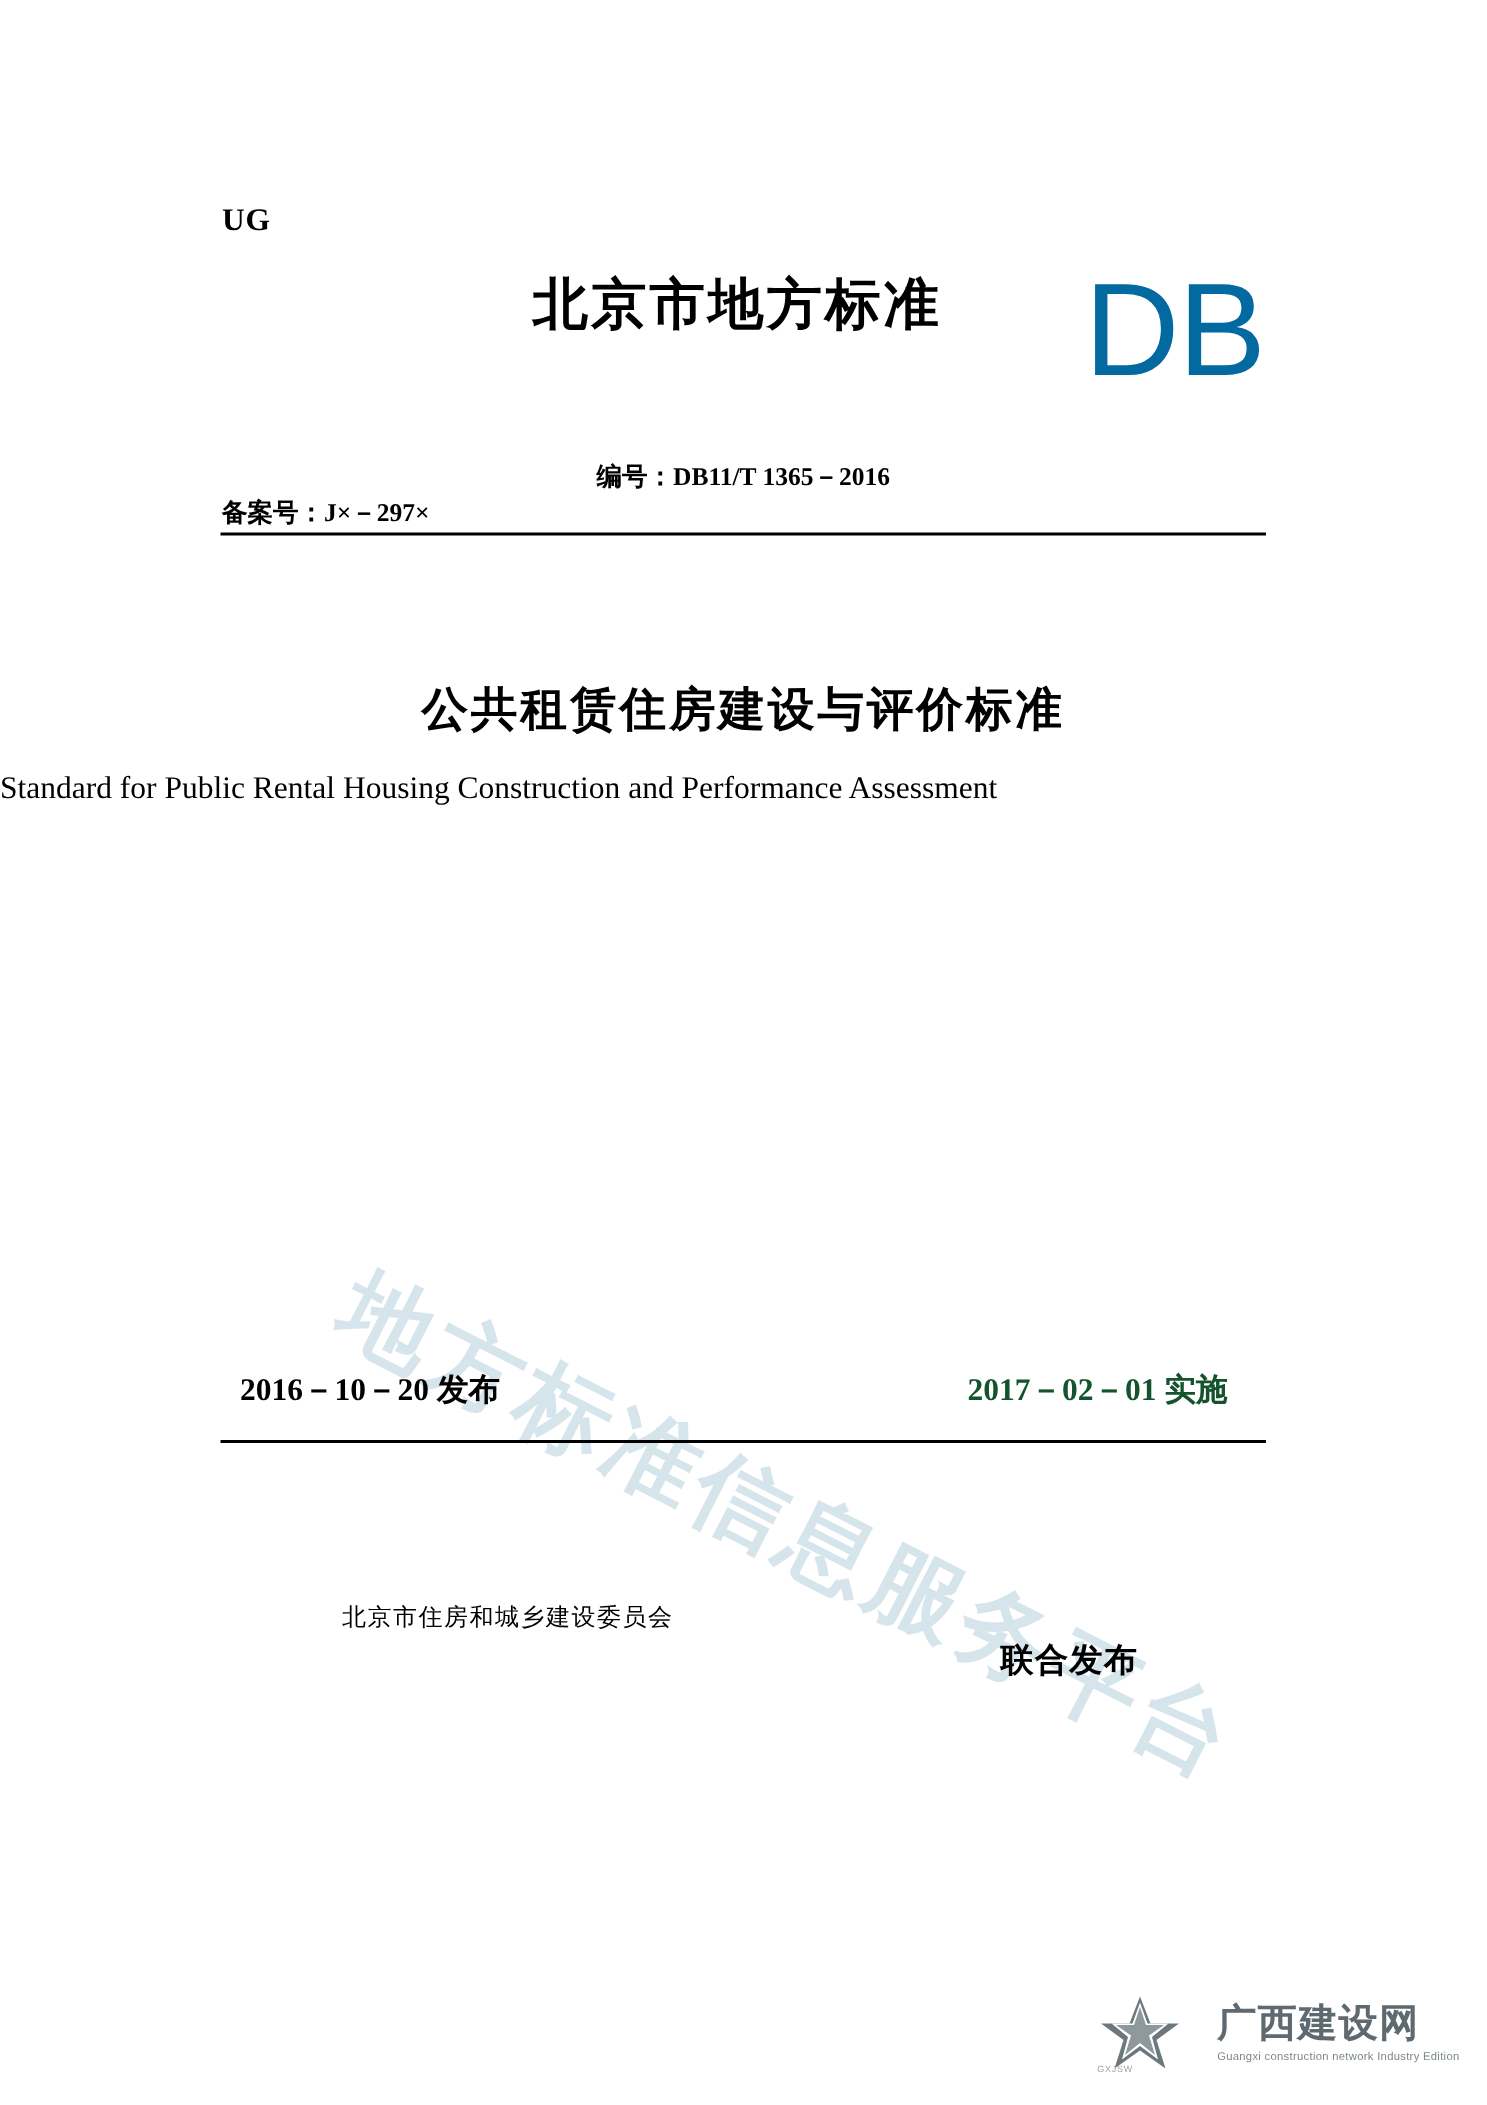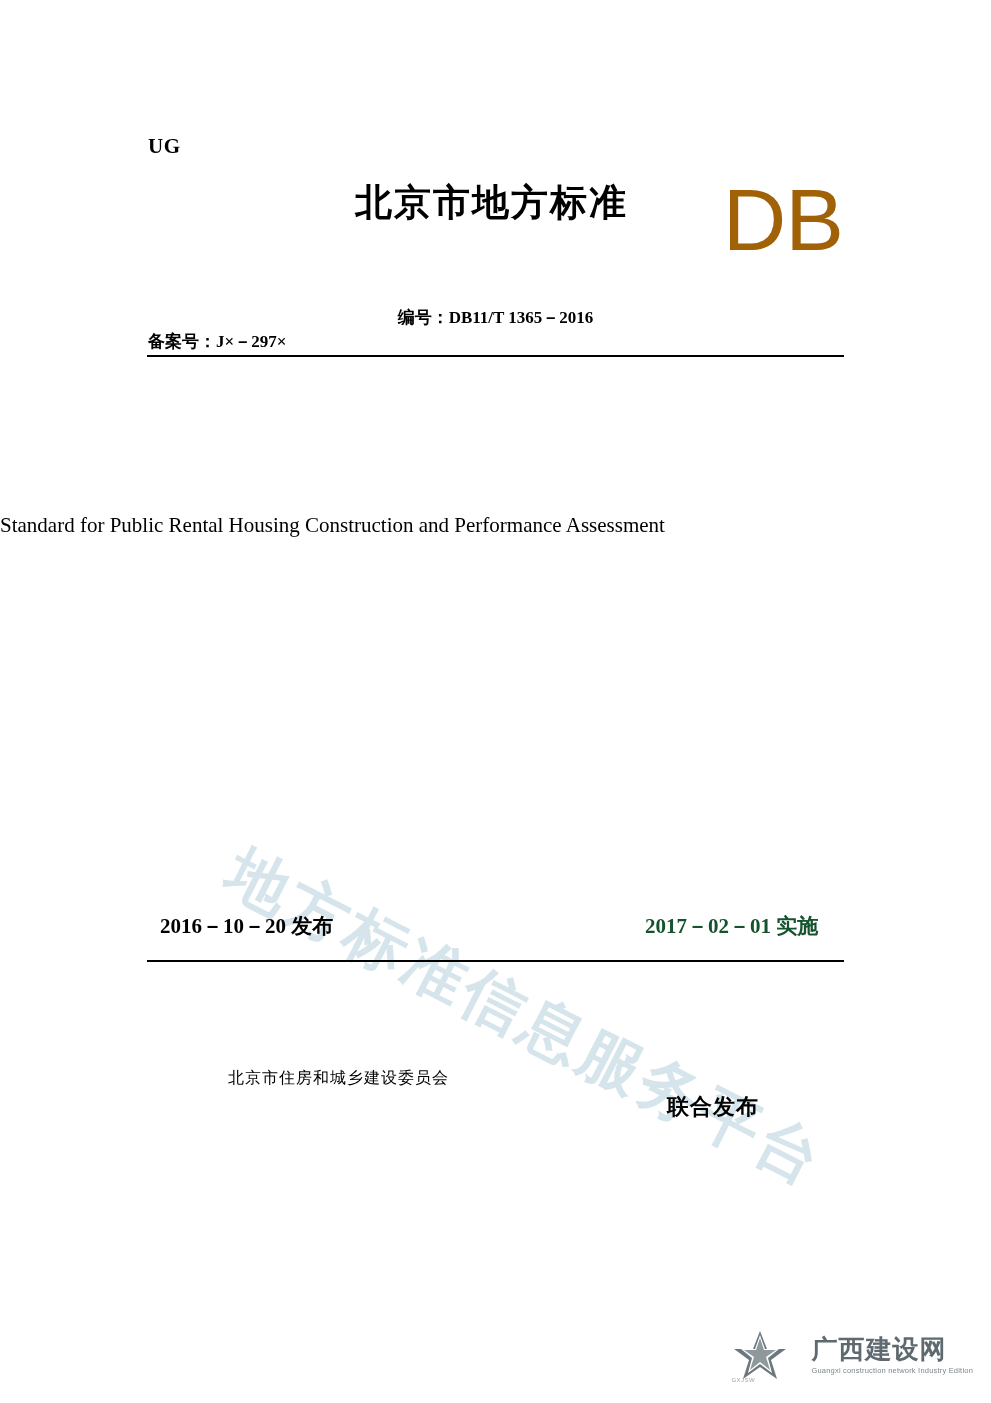--- a/index.html
+++ b/index.html
@@ -43,21 +43,21 @@
     color: #000;
   }
 
   .db-mark {
     position: absolute;
     right: 148px;
     top: 178px;
     font-family: "Liberation Sans", sans-serif;
     font-size: 88px;
     line-height: 0.95;
-    color: #a16207;
+    color: #0369a1;
     letter-spacing: -1px;
   }
 
   .std-number {
     position: absolute;
     left: 0;
     right: 0;
     top: 306px;
     text-align: center;
     font-family: "Liberation Serif", serif;
@@ -248,20 +248,21 @@
   <div class="main-title-cn">北京市地方标准</div>
 
   <div class="db-mark">DB</div>
 
   <div class="std-number">编号：DB11/T 1365－2016</div>
 
   <div class="record-number">备案号：J×－297×</div>
 
   <div class="rule-top"></div>
 
+  <div class="doc-title-cn">公共租赁住房建设与评价标准</div>
 
   <div class="doc-title-en">Standard for Public Rental Housing Construction and Performance Assessment</div>
 
   <div class="watermark">地方标准信息服务平台</div>
 
   <div class="date-issue">2016－10－20 发布</div>
 
   <div class="date-effective">2017－02－01 实施</div>
 
   <div class="rule-bottom"></div>

